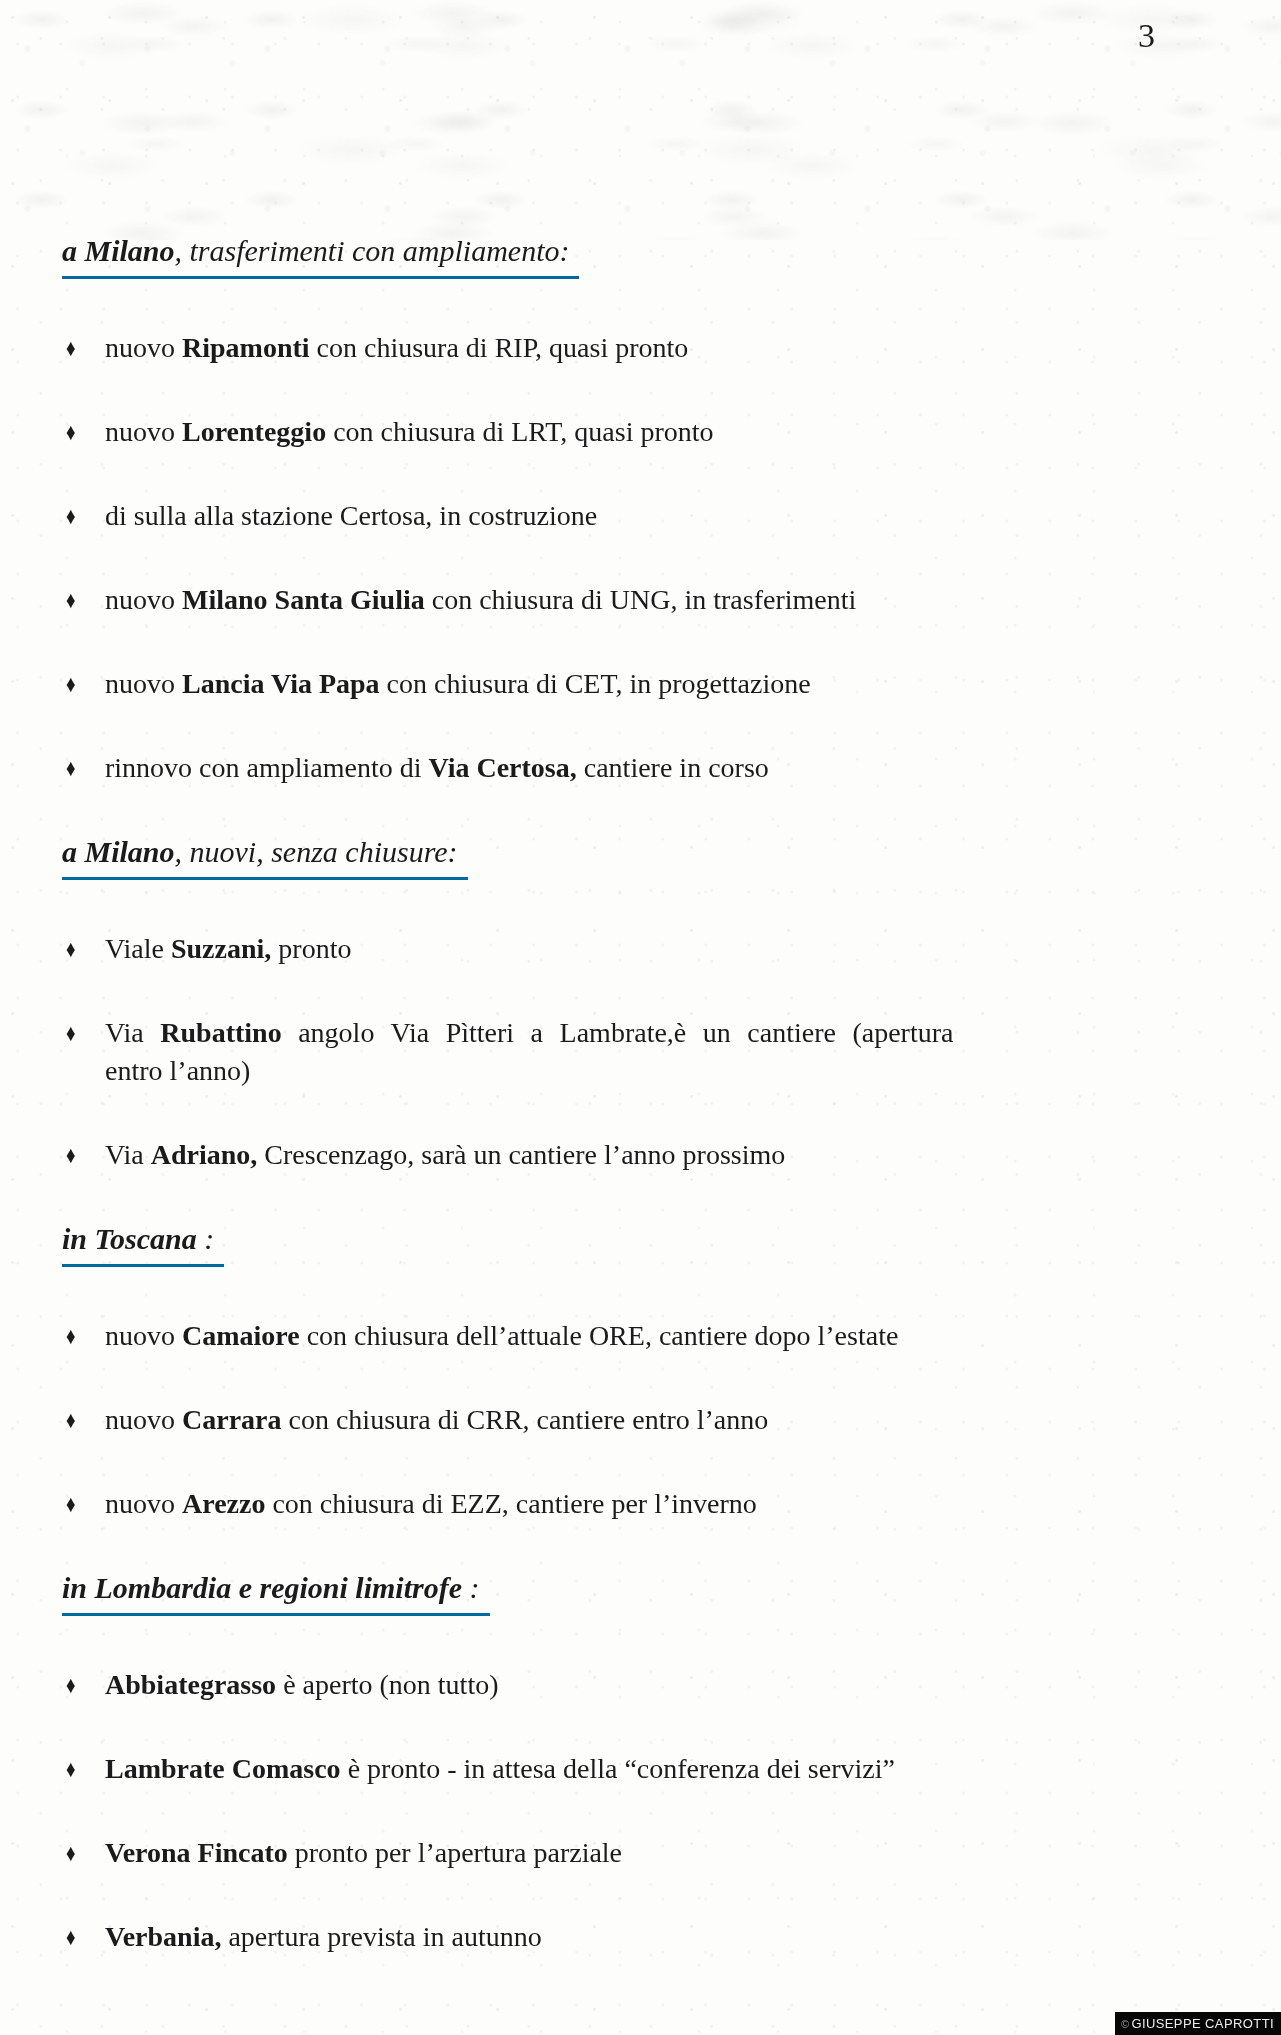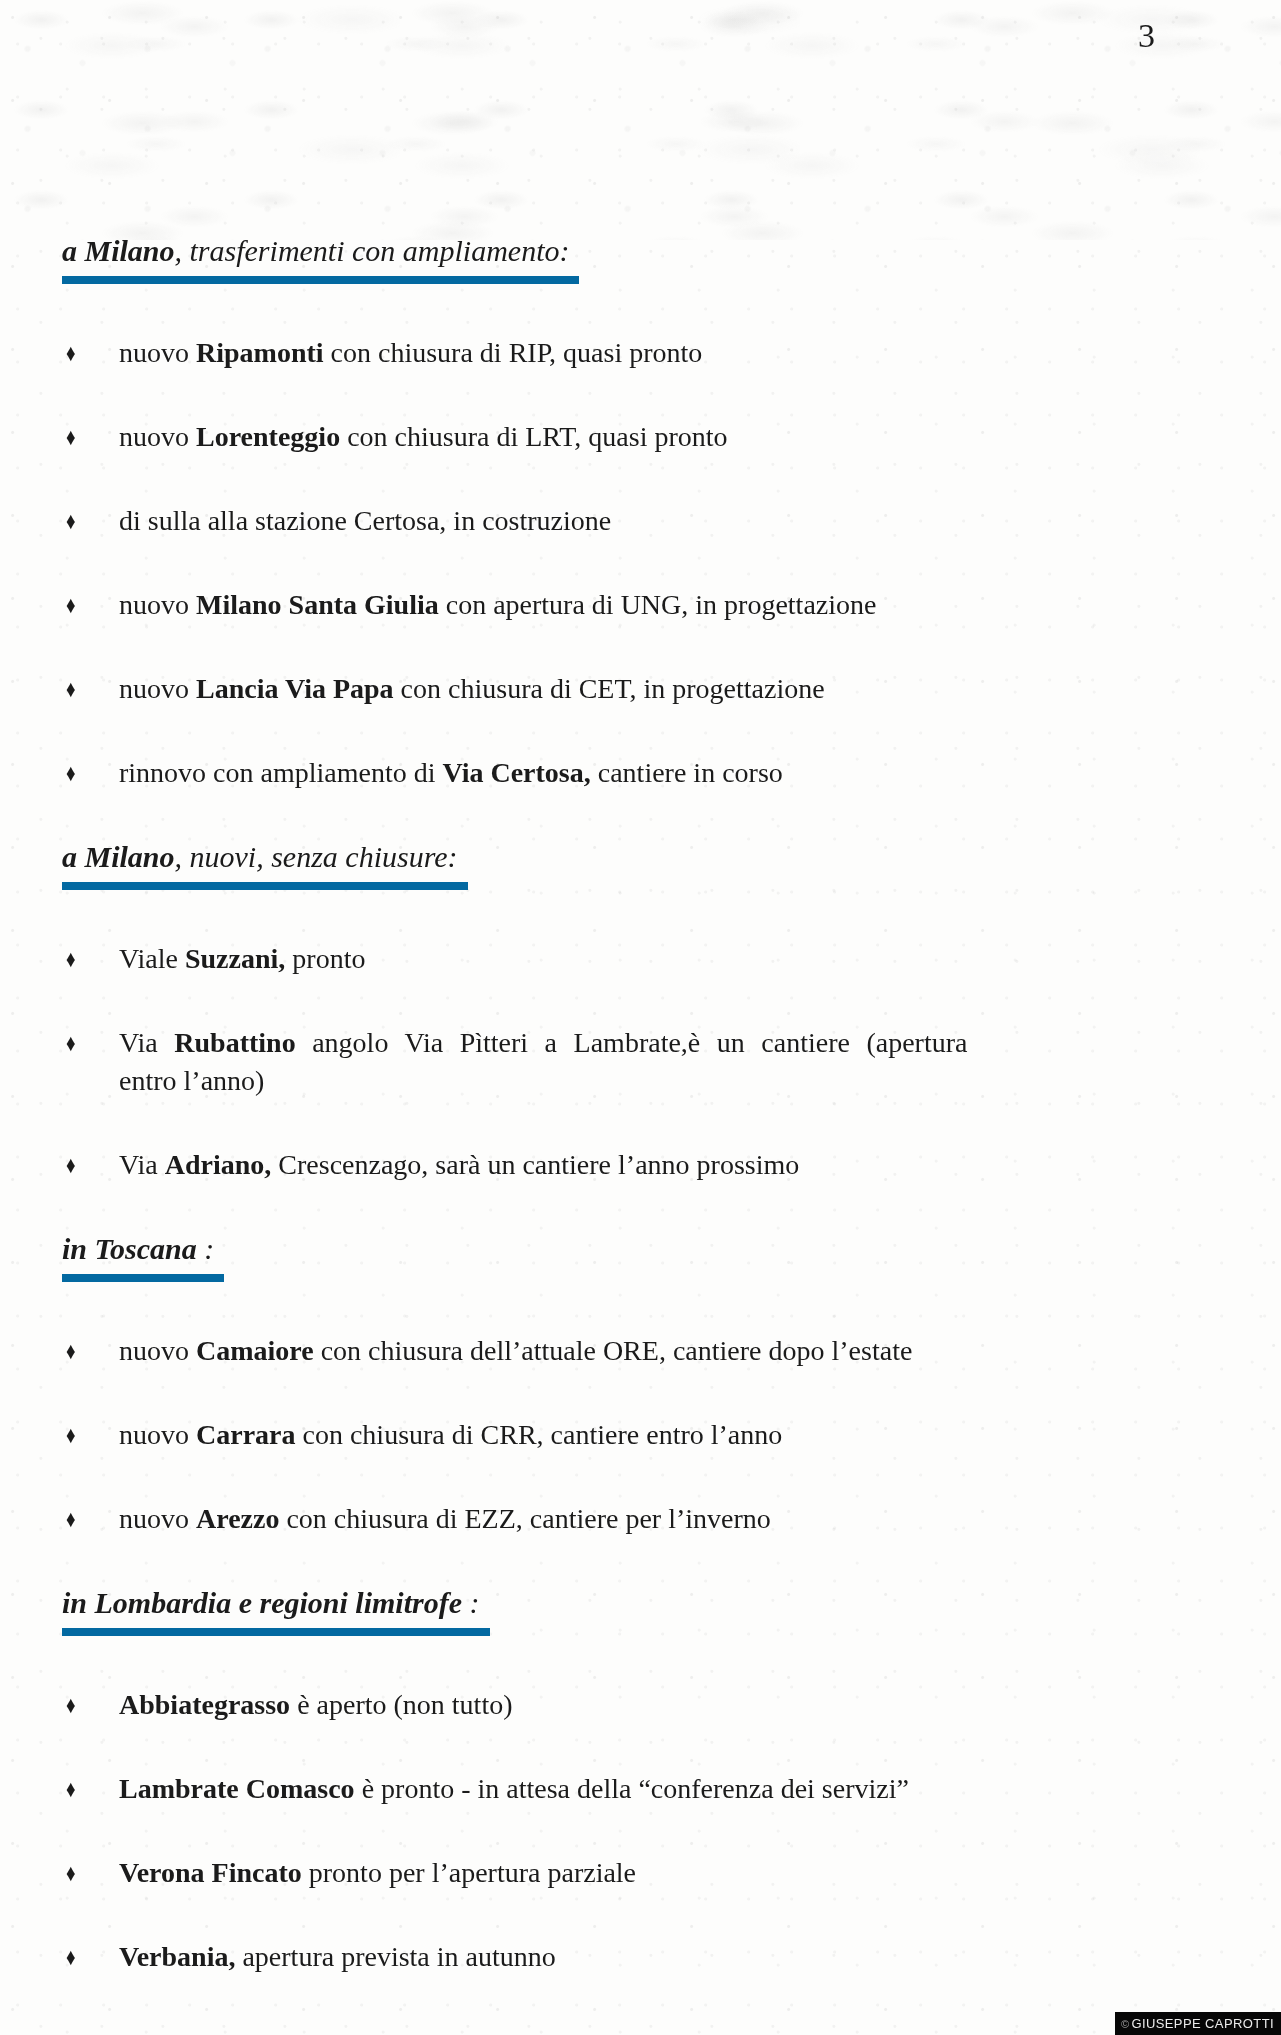--- a/index.html
+++ b/index.html
@@ -42,39 +42,38 @@
   }
   .document-content {
     position: absolute; left: 62px; top: 228px; width: 980px;
   }
   .section-heading {
     font-size: 30px; line-height: 38px; font-style: italic;
     margin: 4px 0 50px 0;
   }
   .section-heading .underline {
     display: inline-block;
-    border-bottom: 8px solid #0369a1;
+    border-bottom: 3px solid #0369a1;
     padding: 0 10px 6px 0;
   }
   .heading-lead { font-weight: bold; }
   .list-item {
     display: flex; align-items: flex-start;
     margin: 0 0 46px 0;
   }
   .bullet {
     flex: 0 0 43px; width: 43px;
     padding-left: 5px; box-sizing: border-box;
     font-size: 24px; line-height: 38px;
     transform: scaleX(0.78);
     transform-origin: left center;
   }
   .item-text {
     font-size: 28px; line-height: 38px;
     width: 872px;
-    margin-left: 14px;
   }
   .item-line { min-height: 38px; }
   .item-line.spread { word-spacing: 0.34em; }
   .item-text strong { font-weight: bold; }
   .watermark {
     position: absolute; right: 0; bottom: 0;
     height: 23px; padding: 0 7px 0 6px;
     background: #070707;
     display: flex; align-items: center; gap: 2px;
     font-family: "Liberation Sans", "DejaVu Sans", sans-serif;
@@ -107,21 +106,21 @@
     </div>
     <div class="list-item">
       <span class="bullet">♦</span>
       <div class="item-text">
         <div class="item-line"><span>di sulla alla stazione Certosa, in costruzione</span></div>
       </div>
     </div>
     <div class="list-item">
       <span class="bullet">♦</span>
       <div class="item-text">
-        <div class="item-line"><span>nuovo </span><strong>Milano Santa Giulia</strong><span> con apertura di UNG, in progettazione</span></div>
+        <div class="item-line"><span>nuovo </span><strong>Milano Santa Giulia</strong><span> con chiusura di UNG, in trasferimenti</span></div>
       </div>
     </div>
     <div class="list-item">
       <span class="bullet">♦</span>
       <div class="item-text">
         <div class="item-line"><span>nuovo </span><strong>Lancia Via Papa</strong><span> con chiusura di CET, in progettazione</span></div>
       </div>
     </div>
     <div class="list-item">
       <span class="bullet">♦</span>

